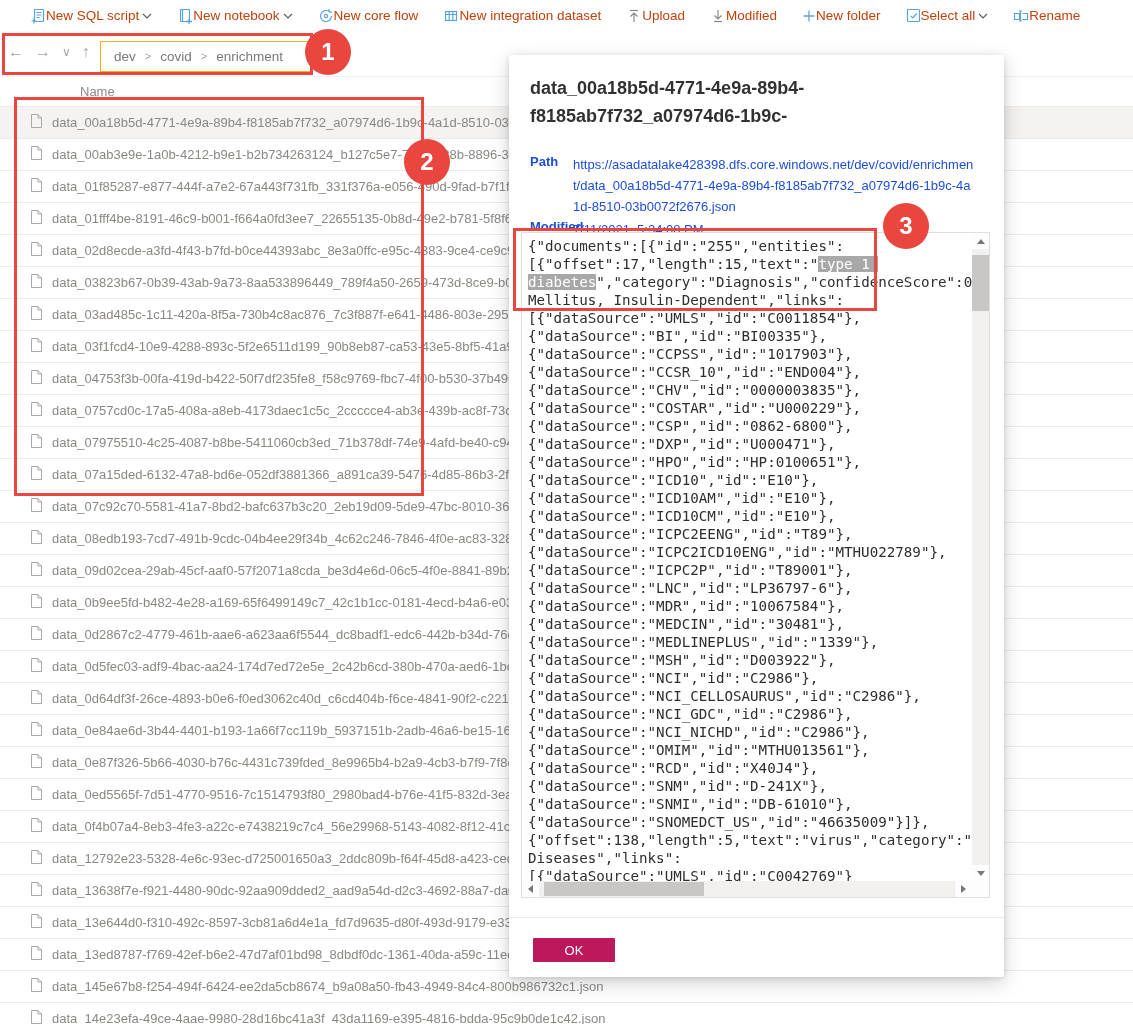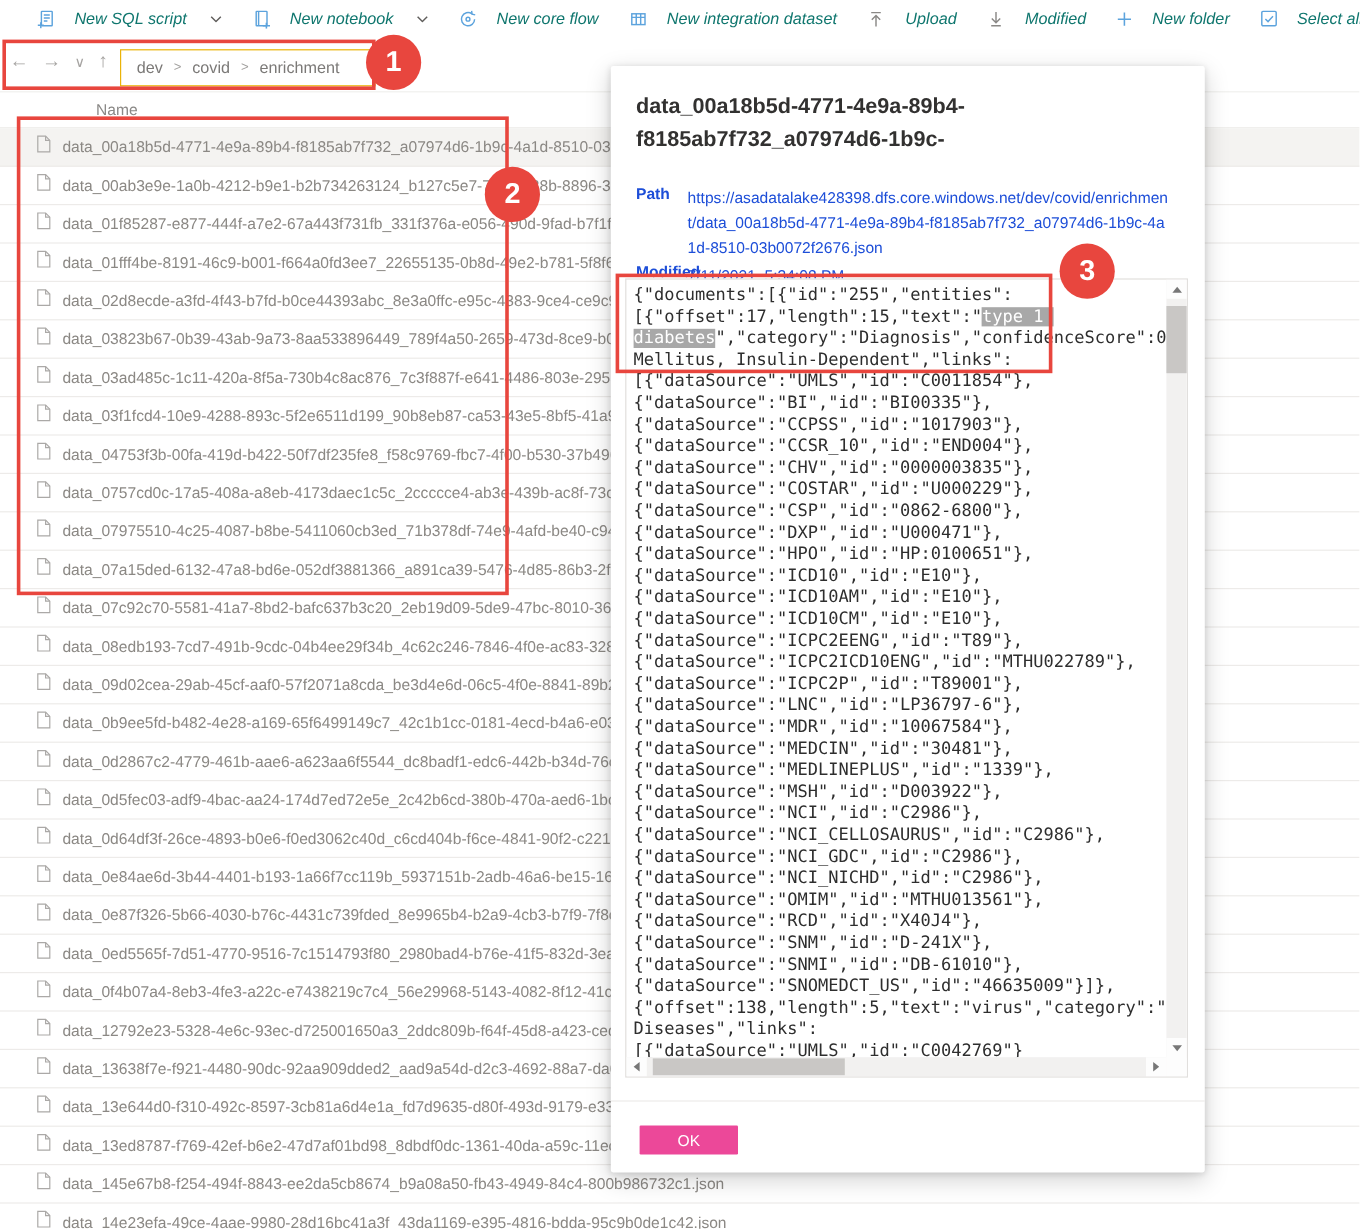--- a/index.html
+++ b/index.html
@@ -7,21 +7,21 @@
     width:1133px;height:1024px;overflow:hidden;position:relative;
     background:#fff;font-family:"Liberation Sans",sans-serif;
     -webkit-font-smoothing:antialiased;
   }
   
   .toolbar{
     position:absolute;top:0;left:0;width:1133px;height:31px;
     display:flex;align-items:center;padding-left:30px;gap:25px;
     box-sizing:border-box;background:#fff;
   }
-  .titem{display:flex;align-items:center;gap:16px;font-size:13.5px;color:#0f766e;white-space:nowrap;cursor:pointer;font-style:italic;}
+  .titem{display:flex;align-items:center;gap:0;font-size:13.5px;color:#c2410c;white-space:nowrap;cursor:pointer;}
   .titem svg{display:block;flex:0 0 auto;}
   .dd{margin-left:3px;display:block;}
   
   .crumbrow{position:absolute;top:36px;left:0;width:1133px;height:41px;border-bottom:1px solid #f1f0ee;box-sizing:border-box;}
   .navarrows{position:absolute;left:8px;top:8px;display:flex;gap:11px;align-items:center;color:#a6a4a2;font-size:16px;line-height:1;}
   .navarrows span{cursor:pointer;}
   .pathbox{
     position:absolute;left:100px;top:5px;width:213px;height:31px;box-sizing:border-box;
     border:1px solid #eab308;background:#fff;display:flex;align-items:center;
     padding-left:13px;gap:9px;font-size:13.5px;color:#7b7977;
@@ -66,21 +66,21 @@
   .tri-up{width:0;height:0;border-left:4px solid transparent;border-right:4px solid transparent;border-bottom:5px solid #777;}
   .tri-dn{width:0;height:0;border-left:4px solid transparent;border-right:4px solid transparent;border-top:5px solid #777;}
   .tri-lf{width:0;height:0;border-top:4px solid transparent;border-bottom:4px solid transparent;border-right:5px solid #777;}
   .tri-rt{width:0;height:0;border-top:4px solid transparent;border-bottom:4px solid transparent;border-left:5px solid #777;}
   .hscroll{position:absolute;left:0;bottom:0;right:17px;height:16px;background:#f2f1f0;}
   .hthumb{position:absolute;left:22px;top:1px;height:14px;width:160px;background:#c9c7c5;}
   .hscroll .sarrow{height:16px;}
   .scorner{position:absolute;right:0;bottom:0;width:17px;height:16px;background:#fdfdfd;}
   .dsep{position:absolute;left:0;top:862px;width:495px;height:1px;background:#edebe9;}
   .okbtn{
-    position:absolute;left:24px;top:883px;width:82px;height:24px;background:#ec4899;color:#fff;
+    position:absolute;left:24px;top:883px;width:82px;height:24px;background:#be185d;color:#fff;
     font-size:13px;display:flex;align-items:center;justify-content:center;border-radius:1px;cursor:pointer;
   }
   
   .crect{position:absolute;border:3px solid #e8463e;z-index:50;pointer-events:none;}
   #rect1{left:2px;top:33px;width:305px;height:36px;}
   #rect2{left:14px;top:97px;width:404px;height:393px;}
   #rect3{left:513px;top:228px;width:358px;height:77px;}
   .ccirc{
     position:absolute;width:46px;height:46px;border-radius:50%;background:#e8463e;color:#fff;
     font-size:24px;font-weight:bold;display:flex;align-items:center;justify-content:center;z-index:51;
@@ -401,21 +401,21 @@
             <path d="M1.5 1.5h6.5l3.5 3.5v9.5h-10z"></path>
             <path d="M8 1.5V5h3.5"></path>
           </svg></span>
       <span class="fname">data_13ed8787-f769-42ef-b6e2-47d7af01bd98_8dbdf0dc-1361-40da-a59c-11ec.json</span>
     </div>
       <div class="frow">
       <span><svg width="13" height="16" viewBox="0 0 13 16" fill="none" stroke="#aba9a7" stroke-width="1">
             <path d="M1.5 1.5h6.5l3.5 3.5v9.5h-10z"></path>
             <path d="M8 1.5V5h3.5"></path>
           </svg></span>
-      <span class="fname">data_145e67b8-f254-494f-8843-ee2da5cb8674_b9a08a50-fb43-4949-84c4-800b986732c1.json</span>
+      <span class="fname">data_145e67b8-f254-494f-6424-ee2da5cb8674_b9a08a50-fb43-4949-84c4-800b986732c1.json</span>
     </div>
       <div class="frow">
       <span><svg width="13" height="16" viewBox="0 0 13 16" fill="none" stroke="#aba9a7" stroke-width="1">
             <path d="M1.5 1.5h6.5l3.5 3.5v9.5h-10z"></path>
             <path d="M8 1.5V5h3.5"></path>
           </svg></span>
       <span class="fname">data_14e23efa-49ce-4aae-9980-28d16bc41a3f_43da1169-e395-4816-bdda-95c9b0de1c42.json</span>
     </div>
     </div>
 </div>

